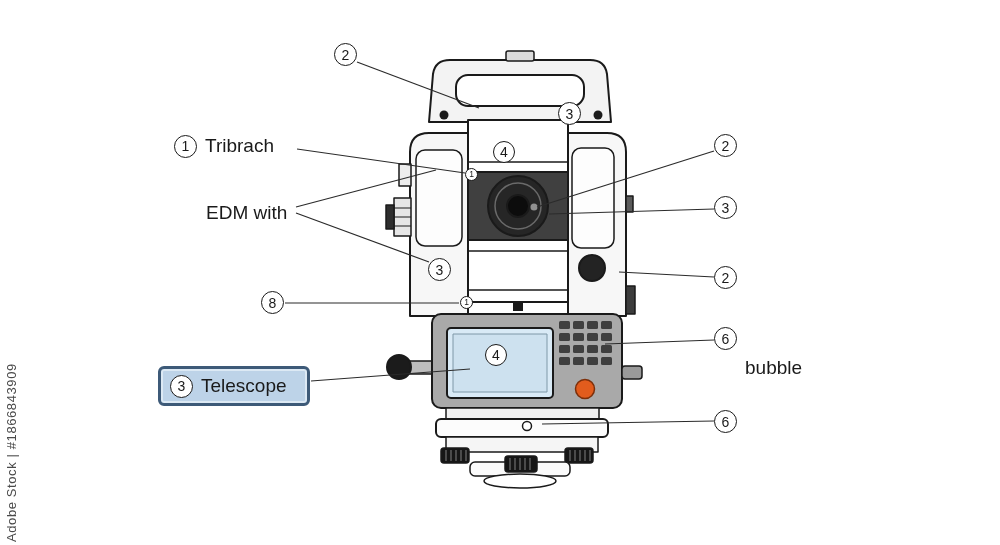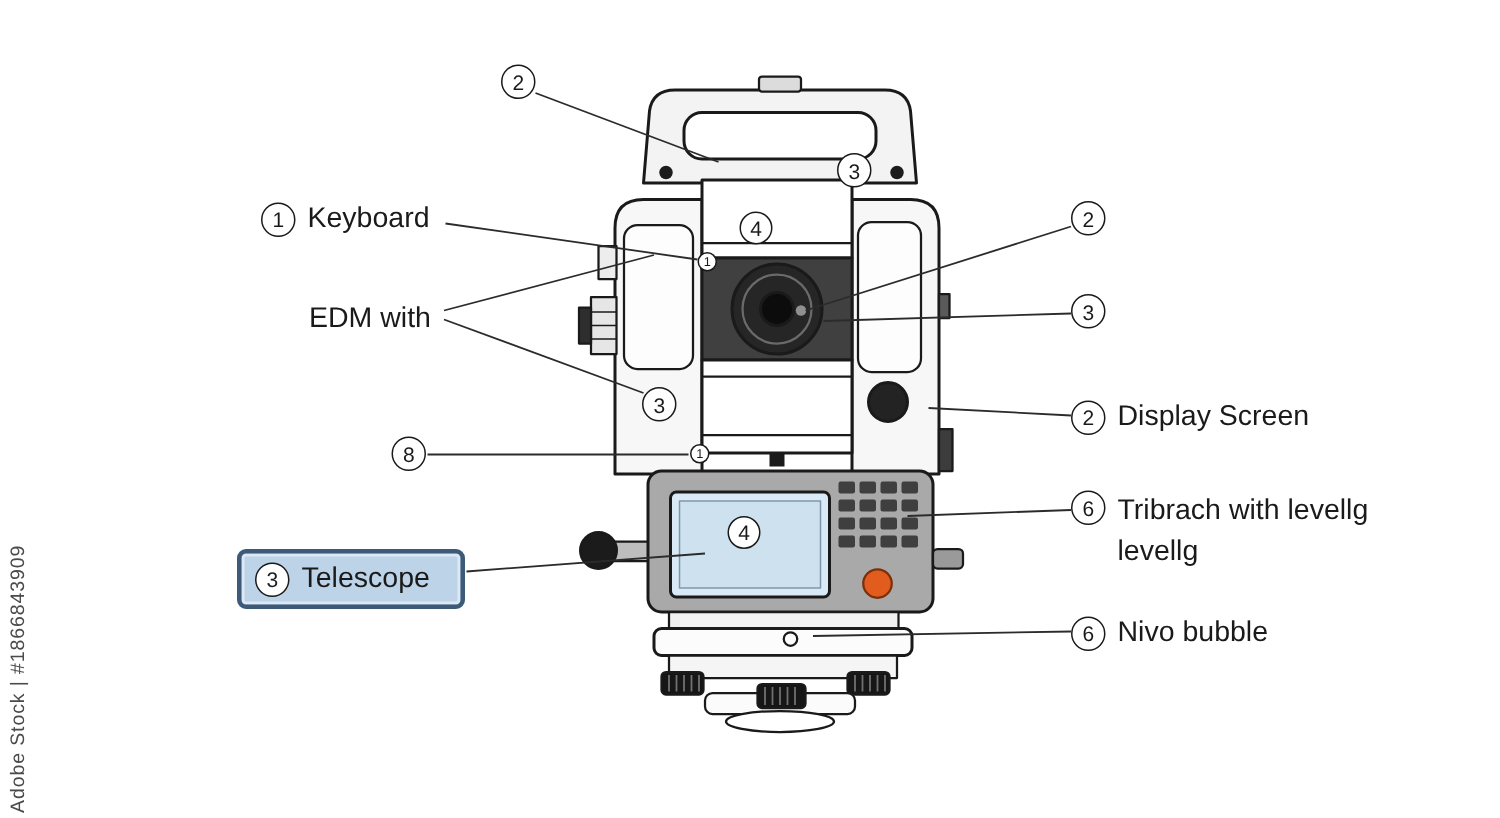--- a/index.html
+++ b/index.html
@@ -161,43 +161,41 @@
   <span class="circle-num small" style="left:465px; top:168px">1</span>
   <span class="circle-num" style="left:714px; top:134px">2</span>
   <span class="circle-num" style="left:714px; top:196px">3</span>
   <span class="circle-num" style="left:428px; top:258px">3</span>
   <span class="circle-num" style="left:261px; top:291px">8</span>
   <span class="circle-num small" style="left:460px; top:296px">1</span>
   <span class="circle-num mid" style="left:485px; top:344px">4</span>
 
   <div class="callout" style="left:174px; top:134px">
     <span class="circle-num inline">1</span>
-    <span class="label-text">Keyboard</span>
+    <span class="label-text">Tribrach</span>
   </div>
 
   <div class="callout" style="left:206px; top:201px">
     <span class="label-text">EDM with</span>
   </div>
 
   <div class="callout" style="left:714px; top:266px">
     <span class="circle-num inline">2</span>
-    <span class="label-text">Display Screen</span>
   </div>
 
   <div class="callout top-align" style="left:714px; top:327px">
     <span class="circle-num inline">6</span>
     <span class="label-text multi">
-      <span>Tribrach with levellg</span><br>
-      <span>levellg</span>
+      <br>
+      <span>bubble</span>
     </span>
   </div>
 
   <div class="keyboard-box">
     <span class="circle-num inline">3</span>
     <span class="label-text">Telescope</span>
   </div>
 
   <div class="callout" style="left:714px; top:410px">
     <span class="circle-num inline">6</span>
-    <span class="label-text">Nivo bubble</span>
   </div>
 
 </div>
 
 </body></html>

